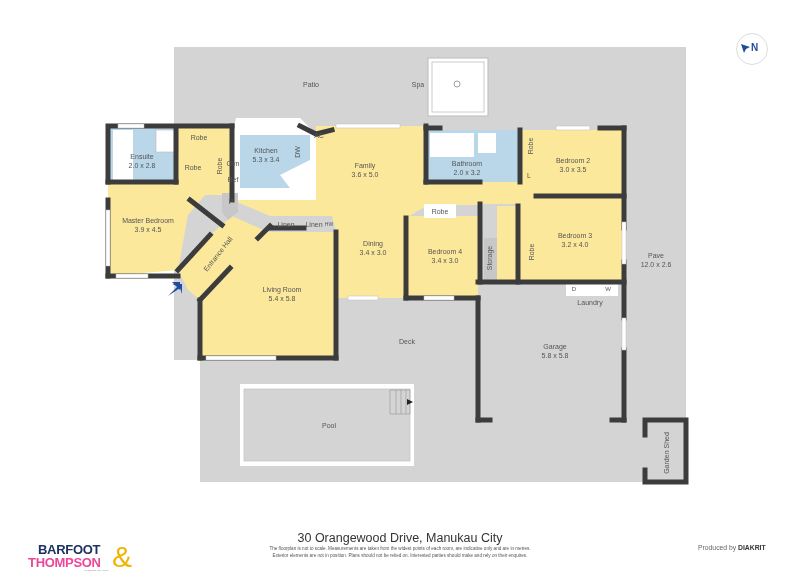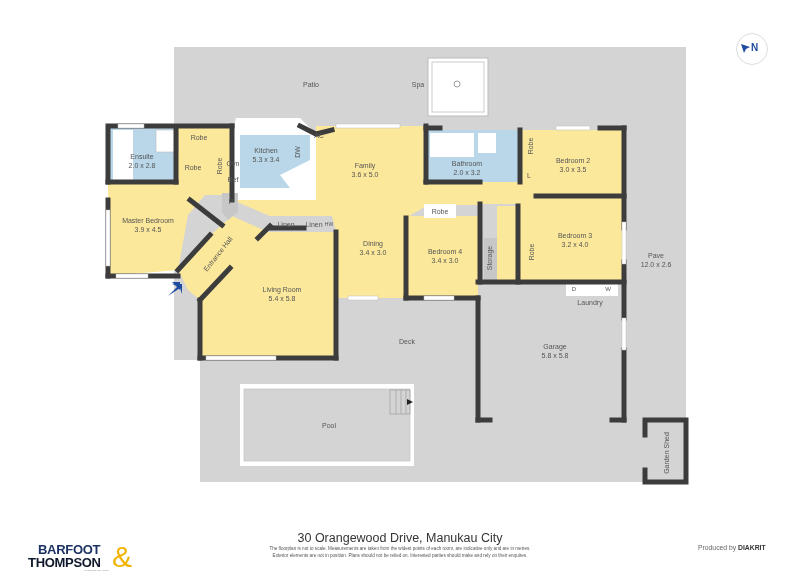--- a/index.html
+++ b/index.html
@@ -4,21 +4,21 @@
 <style>
   html,body{margin:0;padding:0;background:#fff;}
   body{width:800px;height:584px;position:relative;overflow:hidden;font-family:"Liberation Sans",sans-serif;}
   .lbl{position:absolute;font-size:7px;color:#555;text-align:center;line-height:9px;white-space:nowrap;transform:translate(-50%,-50%);}
   .vert{transform:translate(-50%,-50%) rotate(-90deg);}
   .diag{transform:translate(-50%,-50%) rotate(-52deg);}
   .footer-title{position:absolute;left:400px;top:531px;transform:translateX(-50%);font-size:12.5px;color:#333;white-space:nowrap;}
   .disc{position:absolute;left:400px;top:545px;transform:translateX(-50%);font-size:4.6px;color:#555;text-align:center;line-height:7px;white-space:nowrap;}
   .brand{position:absolute;left:28px;top:527px;line-height:13px;margin-top:16px;}
   .brand .b1{color:#1c3263;font-weight:bold;font-size:13px;letter-spacing:-0.3px;display:block;padding-left:10px;}
-  .brand .b2{color:#0f172a;font-weight:bold;font-size:13px;letter-spacing:-0.3px;display:block;}
+  .brand .b2{color:#ec4899;font-weight:bold;font-size:13px;letter-spacing:-0.3px;display:block;}
   .brand .amp{position:absolute;left:84px;top:-1px;color:#f2b400;font-size:30px;font-weight:normal;line-height:30px;}
   .brand .tag{display:block;font-size:2.5px;color:#999;padding-left:56px;line-height:4px;}
   .produced{position:absolute;left:698px;top:544px;font-size:6.8px;color:#666;white-space:nowrap;}
   .produced b{color:#333;}
   .compass{position:absolute;left:736px;top:33px;width:30px;height:30px;border:1px solid #ddd;border-radius:50%;}
   .compass .n{position:absolute;left:14px;top:8px;font-size:10px;font-weight:bold;color:#1f4c9e;}
 </style>
 </head>
 <body>
 

